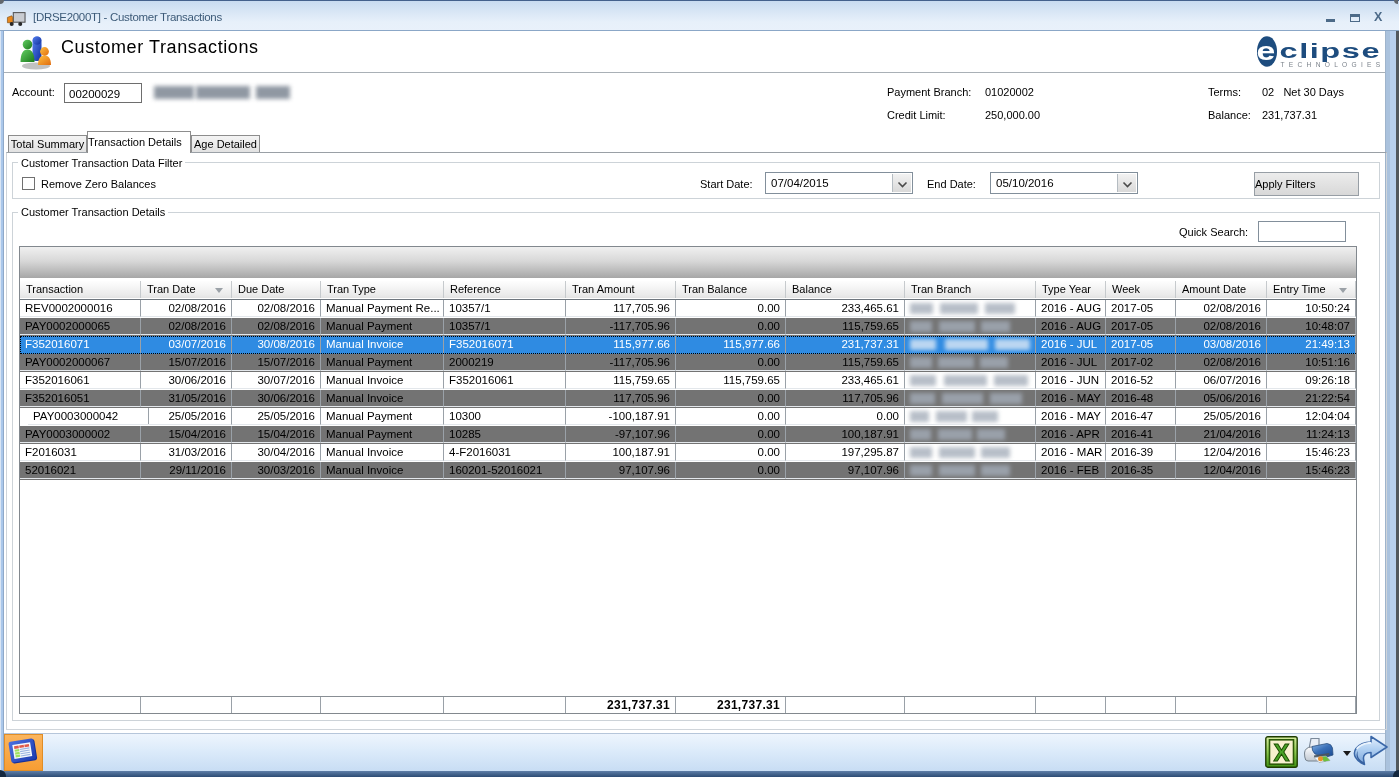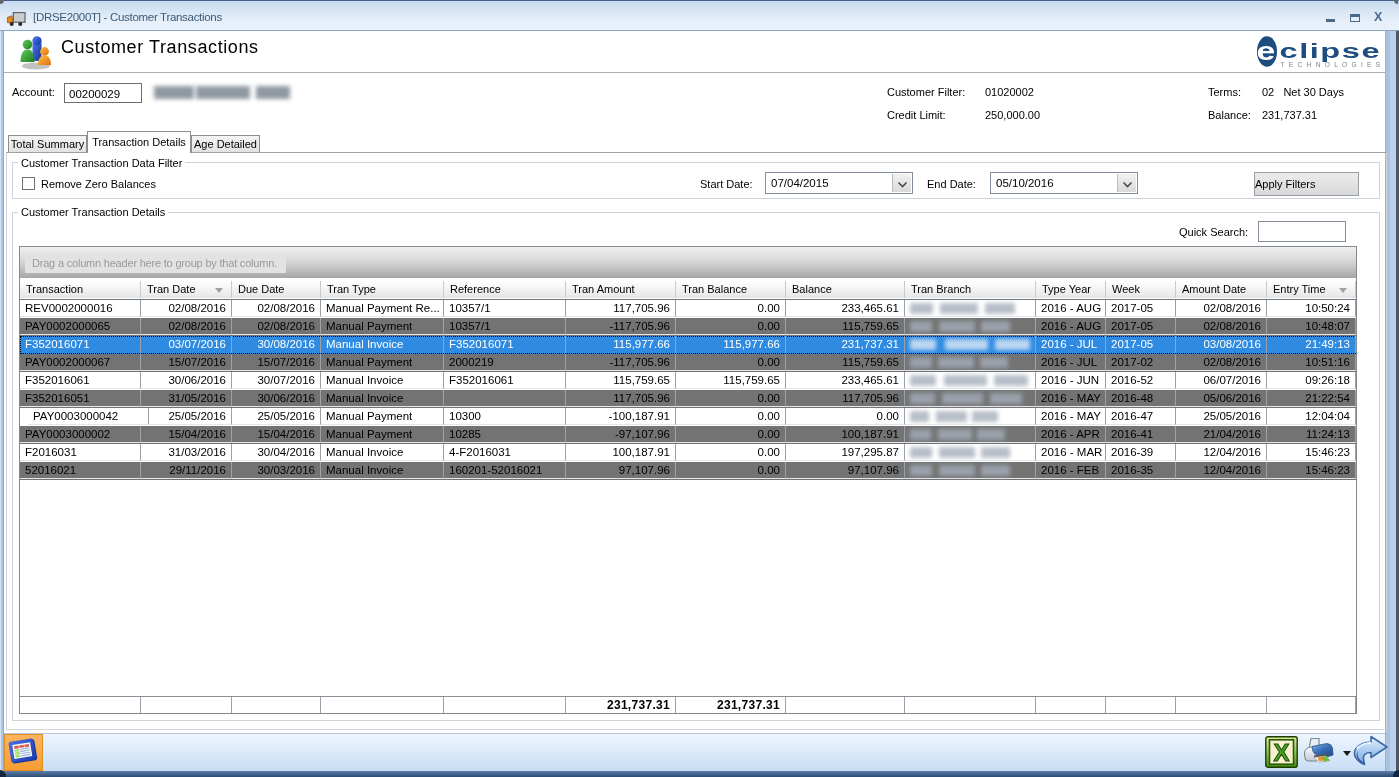--- a/index.html
+++ b/index.html
@@ -30,21 +30,21 @@
 
 .lbl { position:absolute; font-size:11px; color:#000; }
 #acctbox { left:64px; top:83px; width:78px; height:20px; border:1px solid #6e6e6e; background:#fff; }
 #acctbox span { position:absolute; left:4px; top:4px; font-size:11.5px; }
 .blurbar { position:absolute; background:#848d99; filter:blur(2px); opacity:0.9; }
 
 
 .tab { position:absolute; top:135px; height:17px; background:linear-gradient(180deg,#f4f4f4,#e2e2e2);
   border:1px solid #8d8d8d; border-bottom:none; text-align:center; line-height:16px; font-size:11px; }
 #tabactive { position:absolute; left:87px; top:131px; width:104px; height:22px; background:#fff;
-  border:1px solid #8d8d8d; border-bottom:none; text-align:center; line-height:20px; font-size:11px; z-index:3; }
+  border:1px solid #8d8d8d; border-bottom:none; line-height:20px; font-size:11px; z-index:3; }
 #tabpage { left:6px; top:152px; width:1381px; height:578px; border:1px solid #d0d5da; border-top:1px solid #9aa0a6; }
 
 
 .gbox { position:absolute; border:1px solid #cdd3d8; }
 .gleg { position:absolute; background:#fff; padding:0 3px; font-size:11px; }
 
 
 #chk { left:22px; top:177px; width:13px; height:13px; border:1px solid #707070; background:#fff; }
 .combo { position:absolute; width:148px; height:22px; border:1px solid #828f9b; background:#fff; }
 .combo .v { position:absolute; left:5px; top:4px; font-size:11.5px; }
@@ -154,21 +154,21 @@
 </div>
 <div class="abs" id="hline"></div>
 
 <div class="lbl" style="left:12px;top:86px">Account:</div>
 <div class="abs" id="acctbox">
     <span>00200029</span>
   </div>
 <div class="blurbar" style="left:154px;top:86px;width:40px;height:13px"></div>
 <div class="blurbar" style="left:196px;top:86px;width:54px;height:13px"></div>
 <div class="blurbar" style="left:256px;top:86px;width:34px;height:13px"></div>
-<div class="lbl" style="left:887px;top:86px">Customer Filter:</div>
+<div class="lbl" style="left:887px;top:86px">Payment Branch:</div>
 <div class="lbl" style="left:985px;top:86px">01020002</div>
 <div class="lbl" style="left:887px;top:109px">Credit Limit:</div>
 <div class="lbl" style="left:985px;top:109px">250,000.00</div>
 <div class="lbl" style="left:1208px;top:86px">Terms:</div>
 <div class="lbl" style="left:1262px;top:86px">02&nbsp;&nbsp;&nbsp;Net 30 Days</div>
 <div class="lbl" style="left:1208px;top:109px">Balance:</div>
 <div class="lbl" style="left:1262px;top:109px">231,737.31</div>
 
 <div class="abs" id="tabpage"></div>
 <div class="tab" style="left:8px;width:79px">Total Summary</div>
@@ -199,23 +199,20 @@
   </div>
 <div class="abs" id="applybtn">Apply Filters</div>
 
 <div class="gbox" style="left:12px;top:212px;width:1368px;height:509px"></div>
 <div class="gleg" style="left:18px;top:206px">Customer Transaction Details</div>
 <div class="lbl" style="left:1179px;top:226px">Quick Search:</div>
 <div class="abs" id="qsearch"></div>
 
 <div class="abs" id="grid">
   <div id="gband"></div>
-  <div id="gbandbox">
-      <span>Drag a column header here to group by that column.</span>
-    </div>
   <div id="ghead">
 <div class="hc" style="left:0px;width:121px">Transaction</div>
 <div class="hc" style="left:121px;width:91px">Tran Date<span class="sarr"></span></div>
 <div class="hc" style="left:212px;width:89px">Due Date</div>
 <div class="hc" style="left:301px;width:123px">Tran Type</div>
 <div class="hc" style="left:424px;width:122px">Reference</div>
 <div class="hc" style="left:546px;width:110px">Tran Amount</div>
 <div class="hc" style="left:656px;width:110px">Tran Balance</div>
 <div class="hc" style="left:766px;width:119px">Balance</div>
 <div class="hc" style="left:885px;width:131px">Tran Branch</div>

